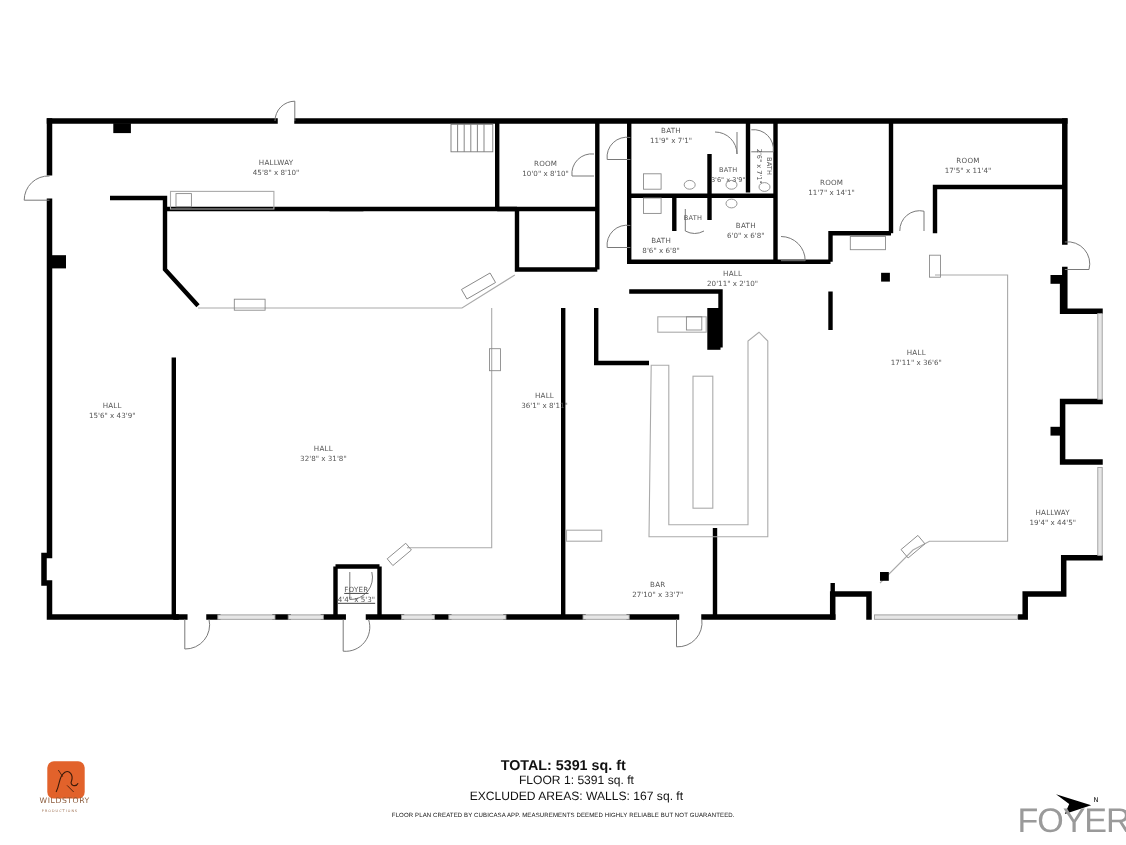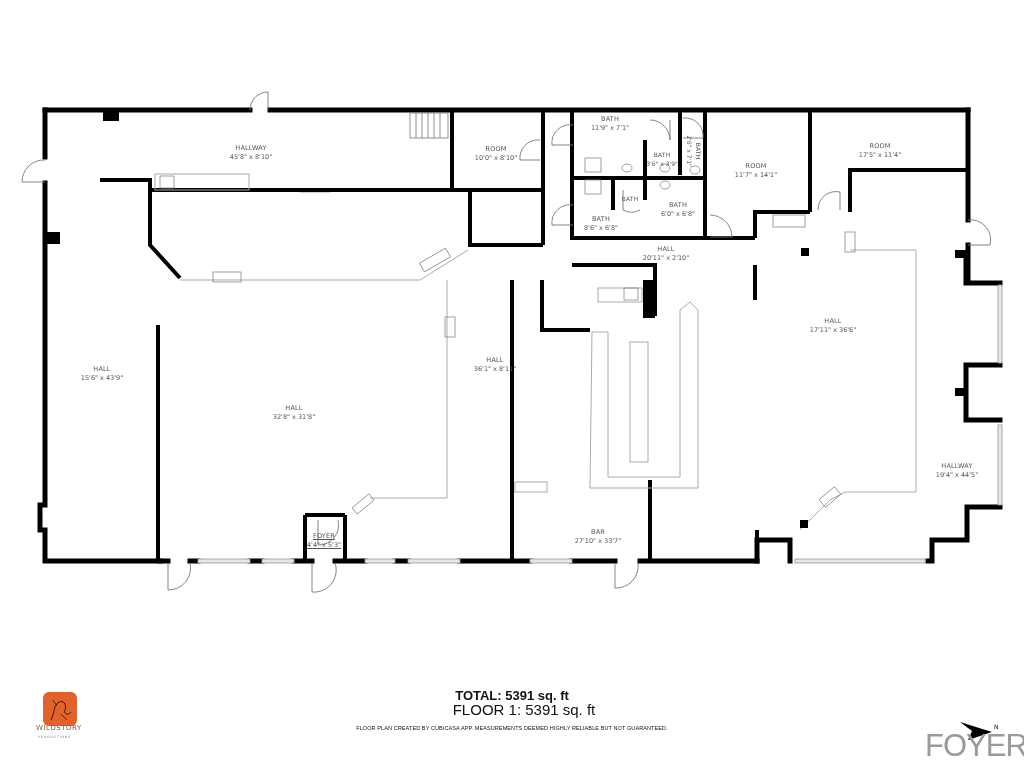--- a/index.html
+++ b/index.html
@@ -4,21 +4,21 @@
 <style>
   html,body{margin:0;padding:0;background:#fff;}
   body{width:1024px;height:768px;position:relative;overflow:hidden;font-family:"DejaVu Sans",sans-serif;}
   #plan{position:absolute;left:0;top:0;}
   .lbl{position:absolute;text-align:center;color:#555;font-size:6.5px;line-height:9px;transform:translateX(-50%);white-space:nowrap;font-family:"DejaVu Sans",sans-serif;}
   .lbl .n{display:block;letter-spacing:0.2px;}
   .lbl .d{display:block;}
   .vert{transform:translateX(-50%) rotate(90deg);}
   .summary{position:absolute;left:0;width:1024px;text-align:center;top:688px;color:#111;font-family:"Liberation Sans",sans-serif;}
   .summary .total{font-size:13px;font-weight:bold;line-height:15px;}
-  .summary .line{font-size:15px;line-height:14px;margin-left:24px;}
+  .summary .line{font-size:11px;line-height:14px;margin-left:24px;}
   .summary .disc{font-size:5.5px;line-height:10px;margin-top:6px;letter-spacing:0.1px;}
   .logo{position:absolute;left:43px;top:692px;width:34px;height:34px;border-radius:6px;background:#e2622b;}
   .logo-text{position:absolute;left:36px;top:724px;font-size:7px;letter-spacing:0.5px;color:#8a5a3a;font-family:"DejaVu Sans",sans-serif;font-weight:normal;}
   .logo-sub{position:absolute;left:38px;top:735px;font-size:3px;color:#9a6a4a;letter-spacing:1px;}
   .maris{position:absolute;left:925px;top:728px;font-size:31px;color:#9a9a9a;font-family:"Liberation Sans",sans-serif;letter-spacing:-1px;}
   .north{position:absolute;left:958px;top:720px;}
 </style>
 </head>
 <body>
 
@@ -201,20 +201,21 @@
     <span class="d">4'4" x 5'3"</span>
   </div>
 <div class="lbl" style="left:598px;top:528px;">
     <span class="n">BAR</span>
     <span class="d">27'10" x 33'7"</span>
   </div>
 
 <div class="summary">
   <div class="total">TOTAL: 5391 sq. ft</div>
   <div class="line">FLOOR 1: 5391 sq. ft</div>
+  <div class="line">EXCLUDED AREAS: WALLS: 167 sq. ft</div>
   <div class="disc">FLOOR PLAN CREATED BY CUBICASA APP. MEASUREMENTS DEEMED HIGHLY RELIABLE BUT NOT GUARANTEED.</div>
 </div>
 
 <div class="logo">
   <svg width="34" height="34" viewBox="0 0 34 34">
       <path d="M8 28 C12 20 10 14 16 10 C20 8 24 12 22 18 C20 22 26 24 28 20" stroke="#3a1a0a" stroke-width="1" fill="none"></path>
       <path d="M14 14 L10 8 M18 22 L24 28" stroke="#3a1a0a" stroke-width="0.8" fill="none"></path>
     </svg>
 </div>
 <div class="logo-text">WILDSTORY</div>

